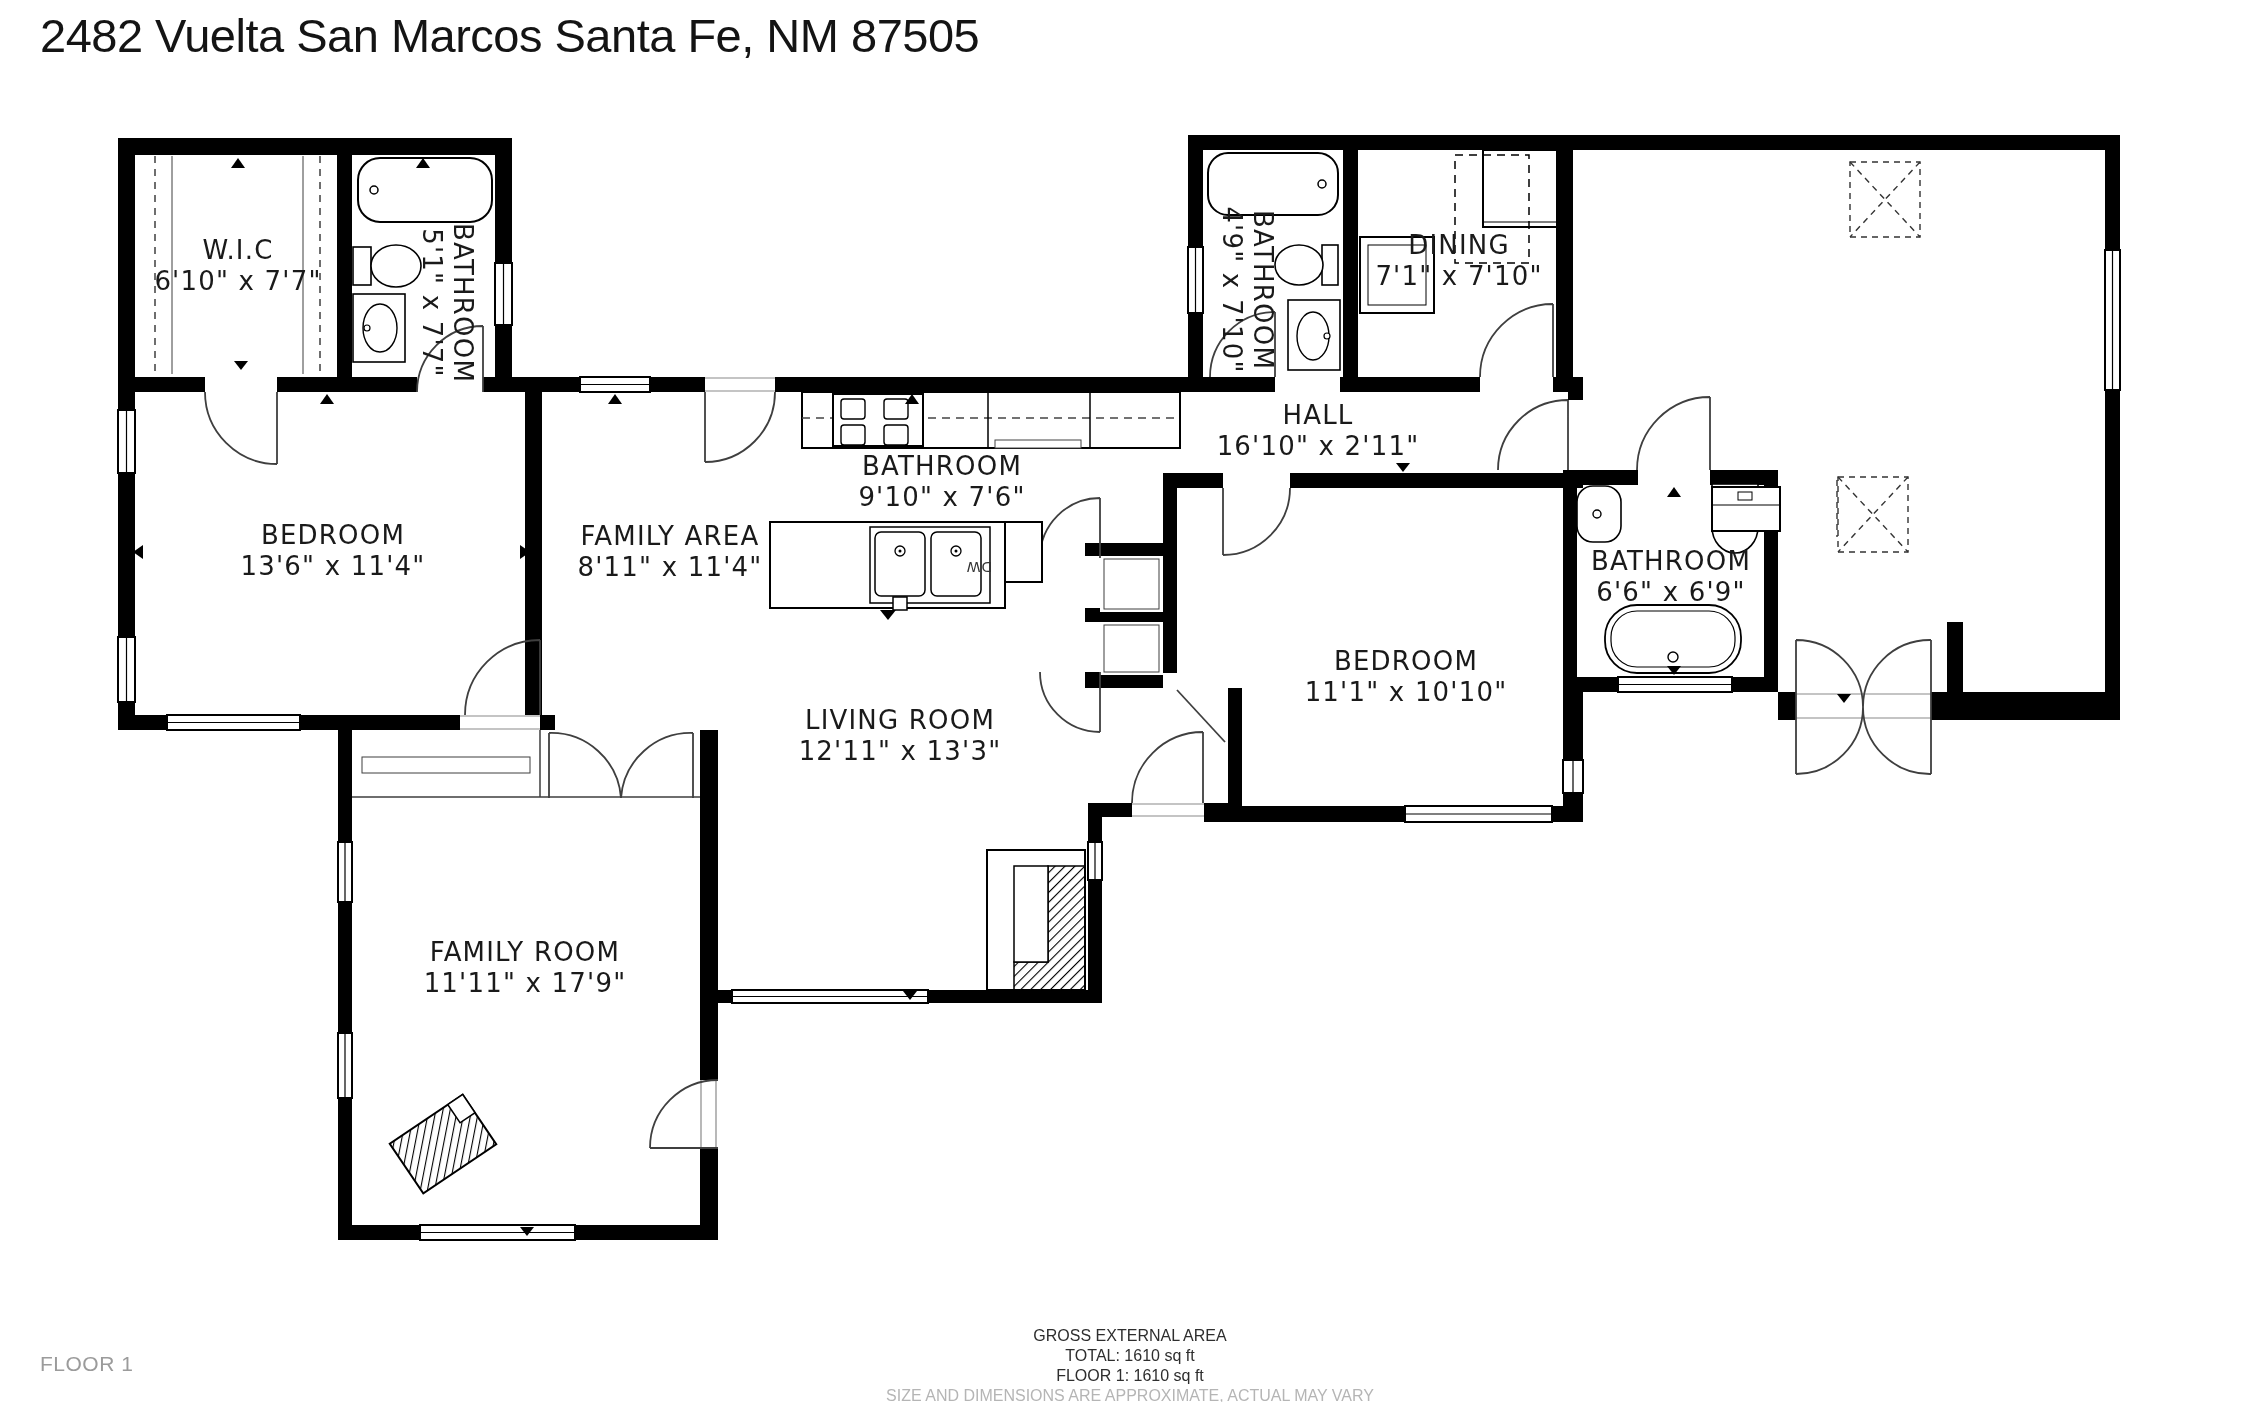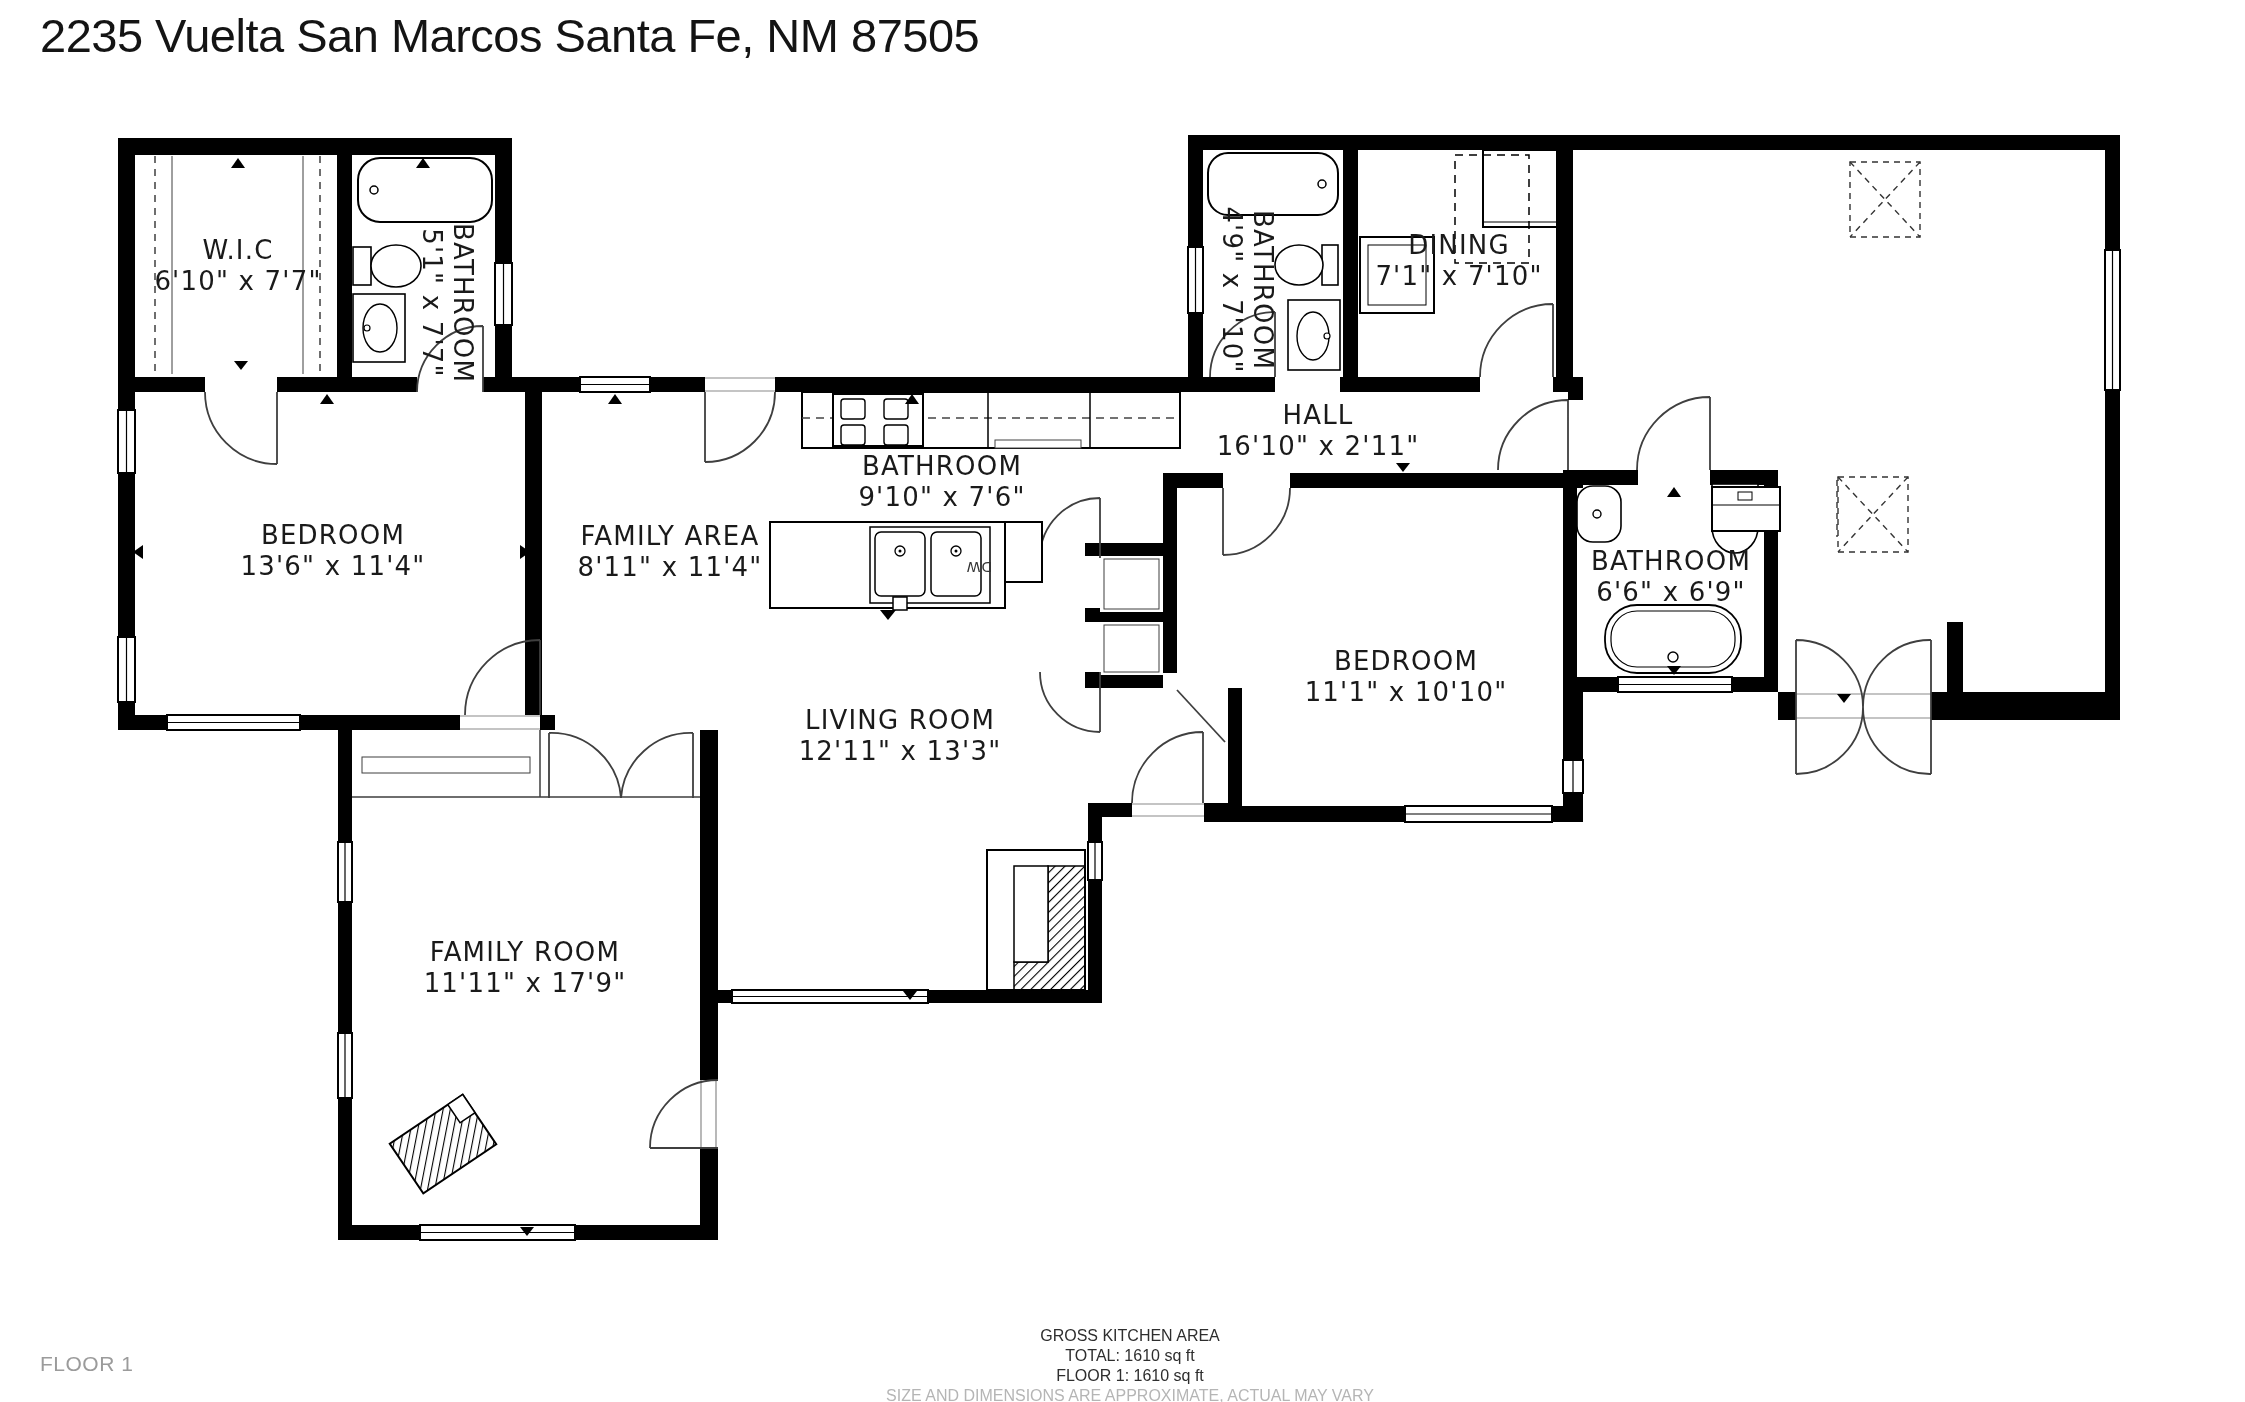--- a/index.html
+++ b/index.html
@@ -275,21 +275,21 @@
     <polygon points="1674,675 1667,666 1681,666"></polygon>
     <polygon points="1300,818 1293,809 1307,809"></polygon>
     <polygon points="910,1000 903,991 917,991"></polygon>
     <polygon points="527,1236 520,1227 534,1227"></polygon>
     <polygon points="1844,703 1837,694 1851,694"></polygon>
     <polygon points="133,552 143,545 143,559"></polygon>
     <polygon points="530,552 520,545 520,559"></polygon>
   </g>
 </svg>
 
-<div class="title">2235 Vuelta San Marcos Santa Fe, NM 87505</div>
+<div class="title">2482 Vuelta San Marcos Santa Fe, NM 87505</div>
 
 <div class="room-label" style="left:238px;top:266px">
   <div class="rname">W.I.C</div>
   <div class="rdims">6'10" x 7'7"</div>
 </div>
 <div class="room-label rot" style="left:447px;top:303px">
   <div class="rname">BATHROOM</div>
   <div class="rdims">5'1" x 7'7"</div>
 </div>
 <div class="room-label" style="left:333px;top:551px">
@@ -329,20 +329,20 @@
   <div class="rdims">11'1" x 10'10"</div>
 </div>
 <div class="room-label" style="left:1671px;top:577px">
   <div class="rname">BATHROOM</div>
   <div class="rdims">6'6" x 6'9"</div>
 </div>
 
 <div class="dw-label" style="left:979px;top:567px">DW</div>
 
 <div class="footer">
-  <div>GROSS KITCHEN AREA</div>
+  <div>GROSS EXTERNAL AREA</div>
   <div>TOTAL: 1610 sq ft</div>
   <div>FLOOR 1: 1610 sq ft</div>
   <div class="disclaimer">SIZE AND DIMENSIONS ARE APPROXIMATE, ACTUAL MAY VARY</div>
 </div>
 <div class="floor-tag">FLOOR 1</div>
 
 </div>
 
 </body></html>

